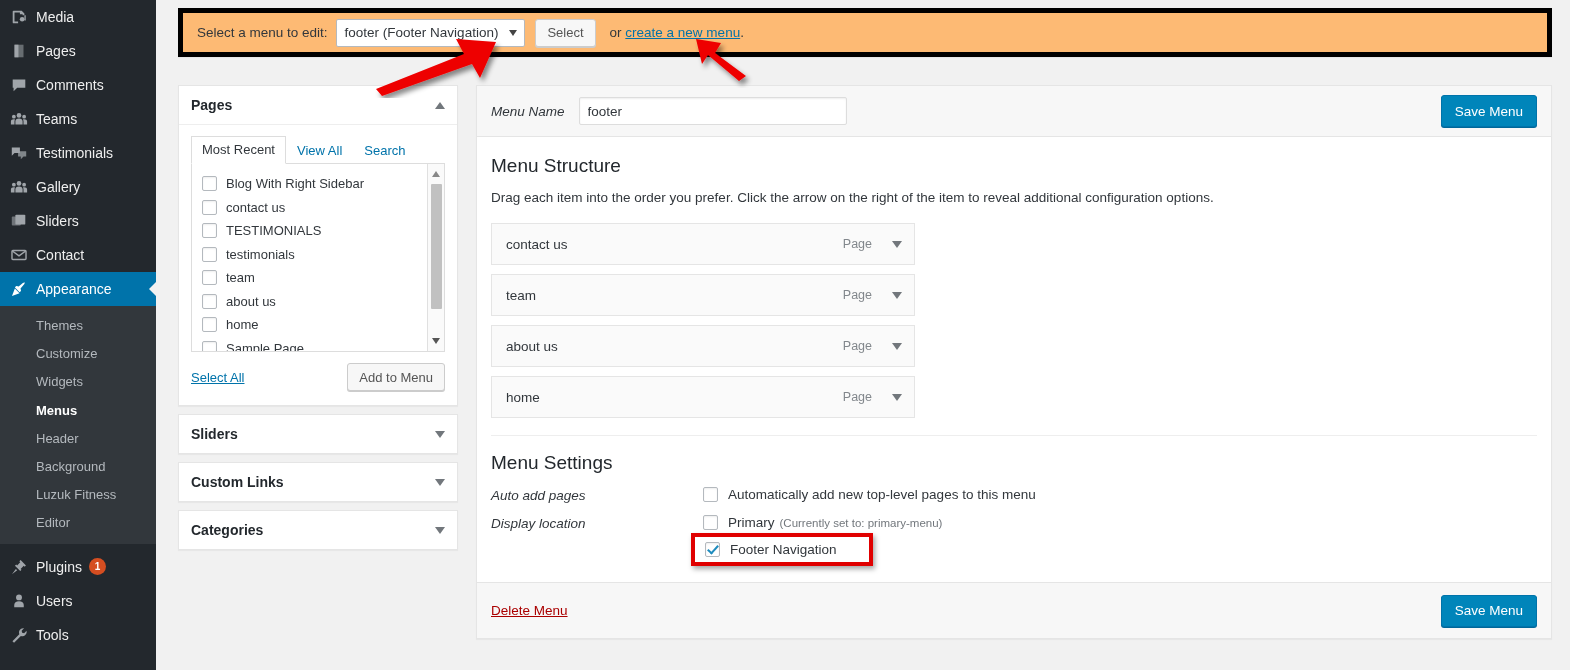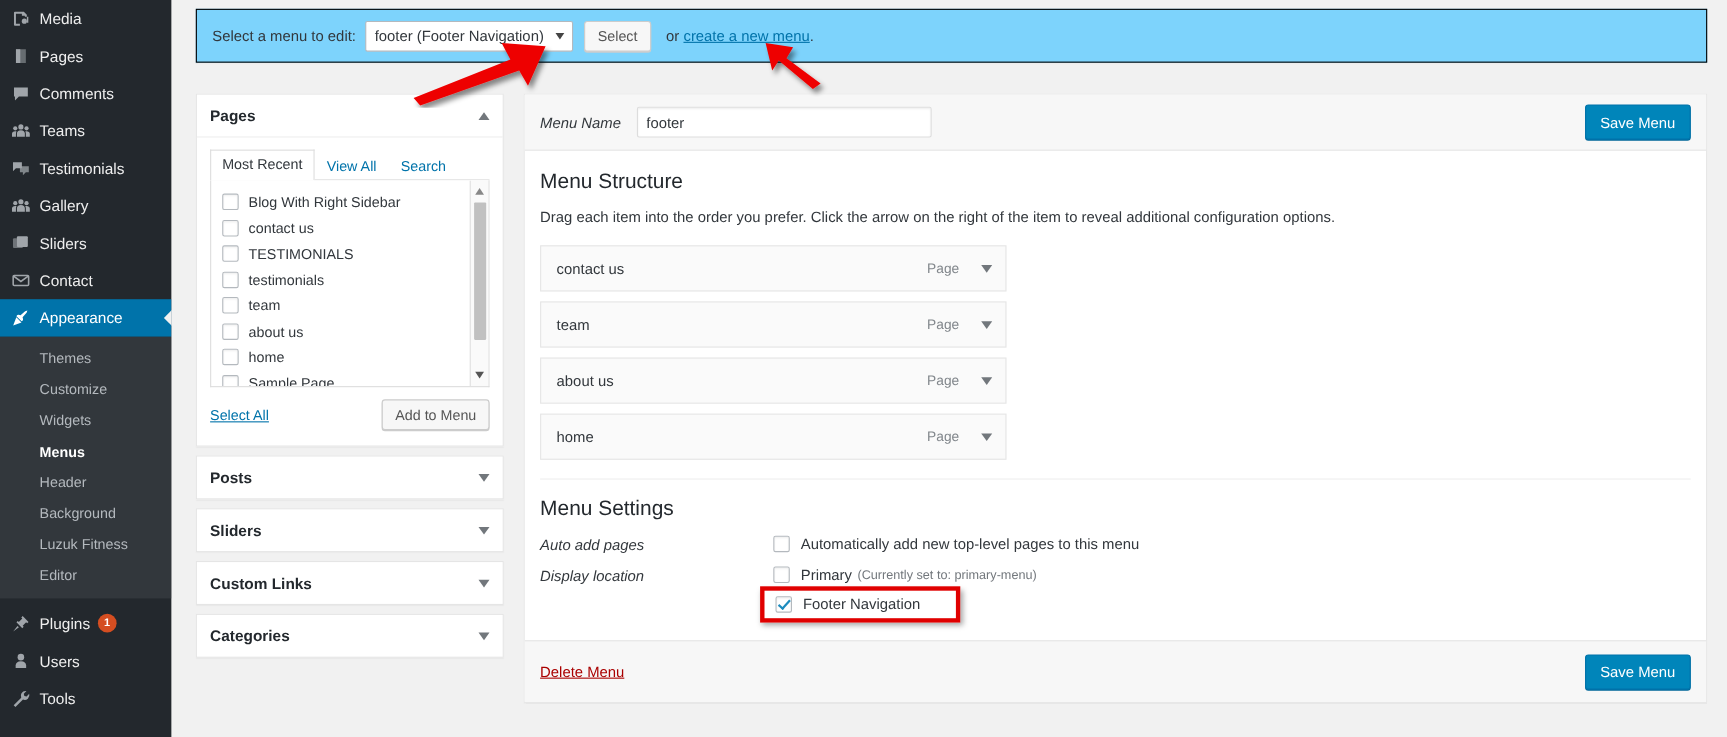--- a/index.html
+++ b/index.html
@@ -83,22 +83,22 @@
   #main {
     position: absolute; left: 156px; top: 0;
     width: 1414px; height: 670px;
     background: #f1f1f1;
     overflow: hidden;
   }
 
   .menu-select-bar {
     position: absolute; left: 22px; top: 8px;
     width: 1374px; height: 49px;
-    background: #7dd3fc;
-    border: 1px solid #000000;
+    background: #fdba74;
+    border: 5px solid #000000;
     display: flex; align-items: center;
     padding: 0 14px;
     box-shadow: 0 1px 1px rgba(0,0,0,.04);
   }
   .msb-label { font-size: 13.5px; color: #32373c; margin-right: 8px; }
   .fake-select {
     position: relative;
     height: 28px;
     border: 1px solid #b4b9be;
     background: #fff;
@@ -565,26 +565,20 @@
               <span class="arrow down"></span>
             </div>
           </div>
           <div class="pages-foot">
             <span class="select-all">Select All</span>
             <button class="btn-secondary" style="margin-left:0;">Add to Menu</button>
           </div>
         </div>
       </div>
 
-      <div class="postbox">
-        <div class="postbox-header">
-          <span class="postbox-title">Posts</span>
-          <span class="toggle-tri down"></span>
-        </div>
-      </div>
 
       <div class="postbox">
         <div class="postbox-header">
           <span class="postbox-title">Sliders</span>
           <span class="toggle-tri down"></span>
         </div>
       </div>
 
       <div class="postbox">
         <div class="postbox-header">

